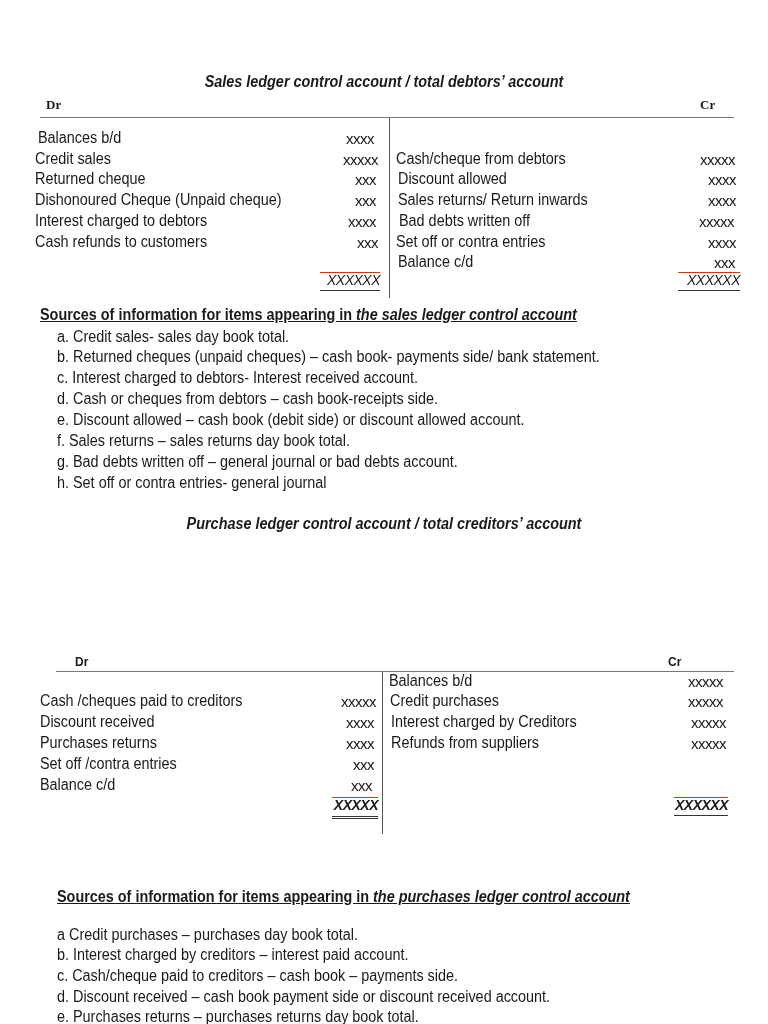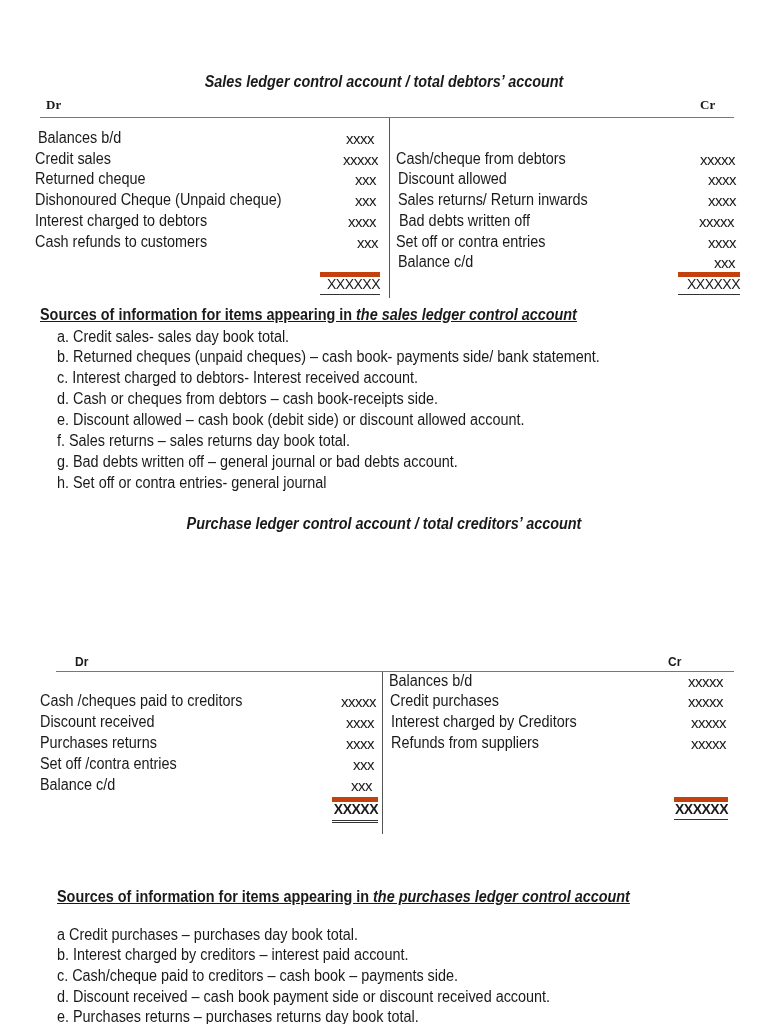--- a/index.html
+++ b/index.html
@@ -6,21 +6,21 @@
   body { width: 768px; height: 1024px; position: relative; overflow: hidden; color: #1a1a1a;
          font-family: "Liberation Sans", sans-serif; }
   .abs { position: absolute; white-space: nowrap; }
   .cond { font-size: 16px; transform: scaleX(0.9); transform-origin: left top; }
   .title { font-weight: bold; font-style: italic; font-size: 16px; transform: scaleX(0.9); transform-origin: center top; text-align: center; left: 0; width: 768px; }
   .drcr-serif { font-family: "Liberation Serif", serif; font-weight: bold; font-size: 13px; }
   .drcr-sans { font-family: "Liberation Sans", sans-serif; font-weight: bold; font-size: 12px; }
   .hline { position: absolute; height: 0; border-top: 1.5px solid #777; }
   .vline { position: absolute; width: 0; border-left: 1.5px solid #555; }
   .amt { text-align: right; font-size: 15px; letter-spacing: -0.5px; }
-  .total-top { border-top: 5px solid #c2410c; }
+  .total-top { border-top: 1px solid #c2410c; font-style: italic; }
   .total-bot { border-bottom: 1.5px solid #333; }
   .dbl-bot { border-bottom: 3px double #333; }
   .heading { font-size: 16px; font-weight: bold; text-decoration: underline; transform: scaleX(0.9); transform-origin: left top; }
   .heading i { font-weight: bold; }
   .list-item { font-size: 16px; transform: scaleX(0.9); transform-origin: left top; }
 </style>
 </head>
 <body>
 
 <div class="abs title" style="top:73px;">Sales ledger control account / total debtors’ account</div>

